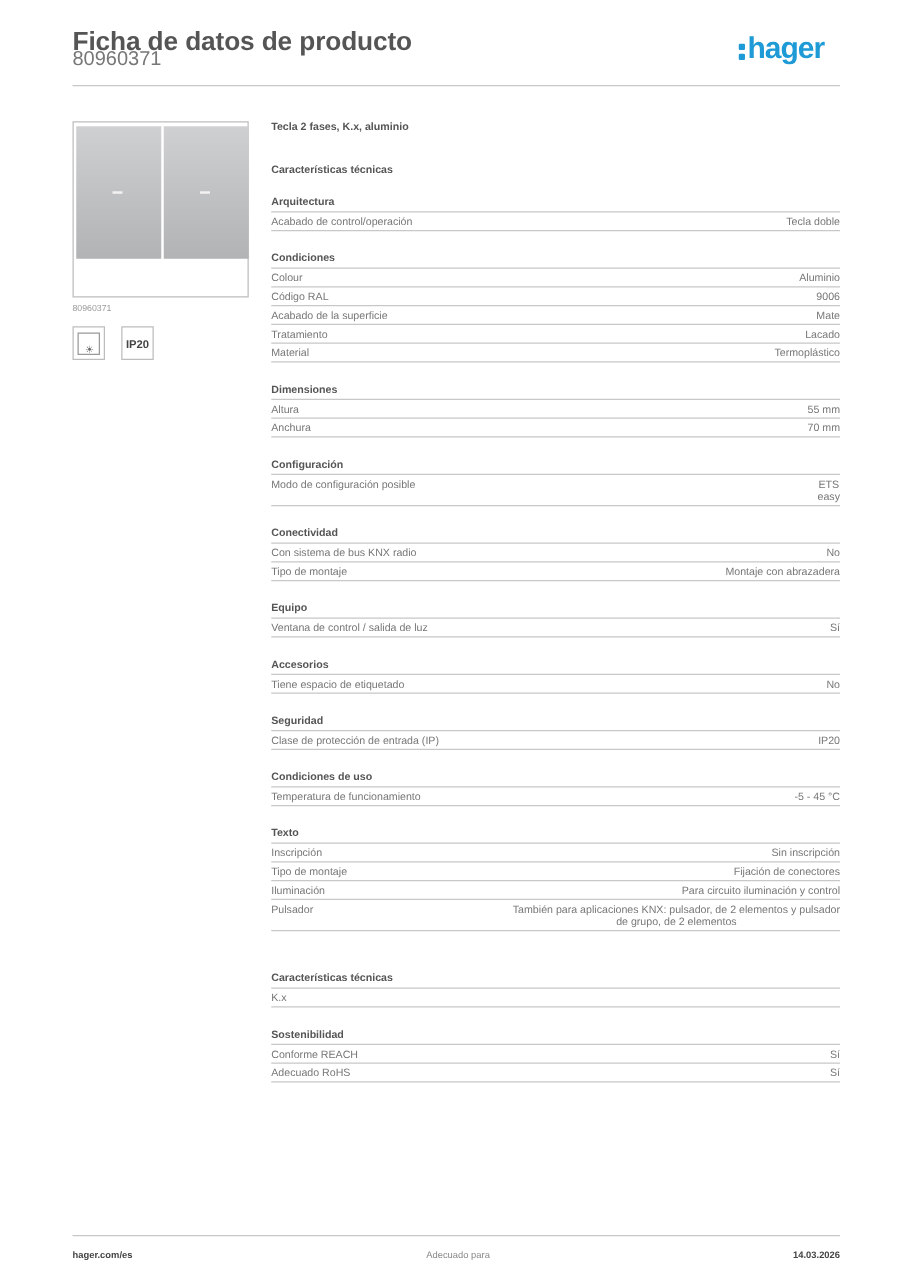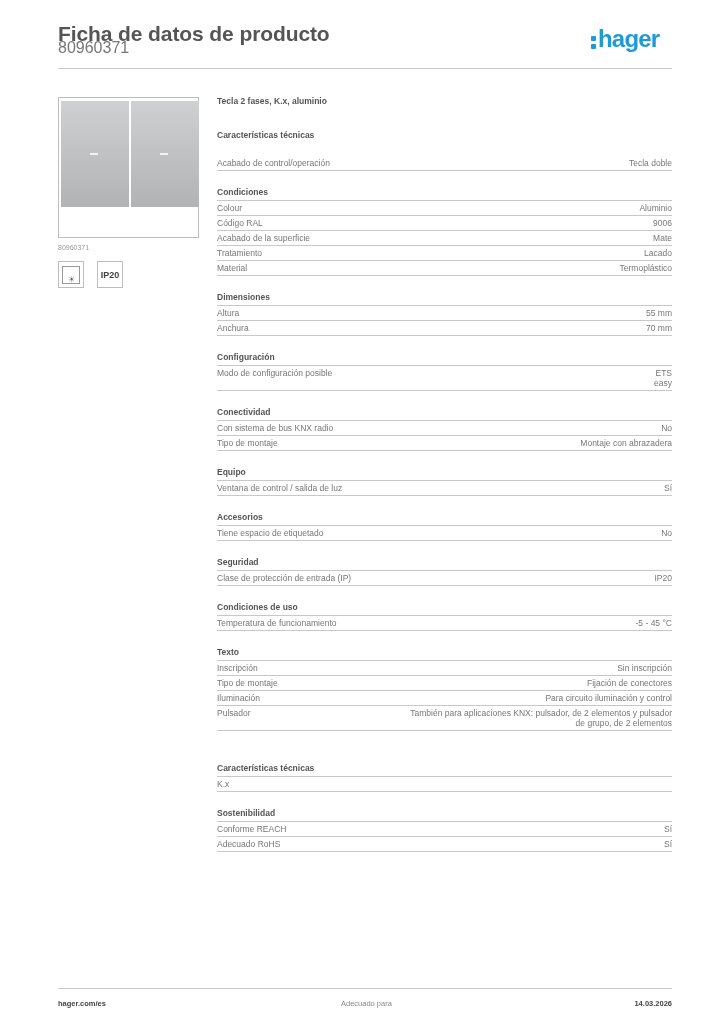--- a/index.html
+++ b/index.html
@@ -26,21 +26,21 @@
   .badge-ip { left: 97px; font-size: 9px; font-weight: bold; color: #444; }
   .badge-light .inner { width: 18px; height: 18px; border: 1px solid #999; position: relative; }
   .badge-light .sun { position: absolute; left: 5px; top: 9px; font-size: 8px; color: #666; line-height: 1; }
 
   .main { position: absolute; left: 217px; top: 96px; width: 455px; }
   .product-name { font-size: 8.5px; font-weight: bold; color: #555; height: 10px; }
   .section-main-title { margin-top: 24px; font-size: 8.5px; font-weight: bold; color: #555; height: 10px; }
   .group { margin-top: 16px; }
   .group-title { font-size: 8.5px; font-weight: bold; color: #555; padding-bottom: 2px; border-bottom: 1px solid #c8c8c8; height: 14px; line-height: 11px; }
   .row { display: flex; justify-content: space-between; font-size: 8.5px; color: #777; border-bottom: 1px solid #c8c8c8; padding: 2px 0 2px 0; min-height: 14.6px; line-height: 10px; }
-  .row .val { text-align: right; }
+  .row .val { text-align: center; }
   .spacer-lg { height: 16px; }
 
   .footer-rule { position: absolute; left: 58px; top: 988px; width: 614px; height: 1px; background: #c8c8c8; }
   .footer-left { position: absolute; left: 58px; top: 999px; font-size: 7.5px; font-weight: bold; color: #444; }
   .footer-center { position: absolute; left: 341px; top: 999px; font-size: 7.5px; color: #888; }
   .footer-right { position: absolute; right: 52px; top: 999px; font-size: 7.5px; font-weight: bold; color: #444; }
 </style>
 </head>
 <body>
 
@@ -63,20 +63,21 @@
       <span class="sun">☀</span>
     </div>
 </div>
 <div class="badge badge-ip">IP20</div>
 
 <div class="main" id="main">
   <div class="product-name">Tecla 2 fases, K.x, aluminio</div>
   <div class="section-main-title">Características técnicas</div>
   <div id="groups">
       <div class="group">
+        <div class="group-title">Arquitectura</div>
         <div class="row">
           <span>Acabado de control/operación</span>
           <span class="val">
             <div>Tecla  doble</div>
           </span>
         </div>
       </div>
       <div class="group">
         <div class="group-title">Condiciones</div>
         <div class="row">

